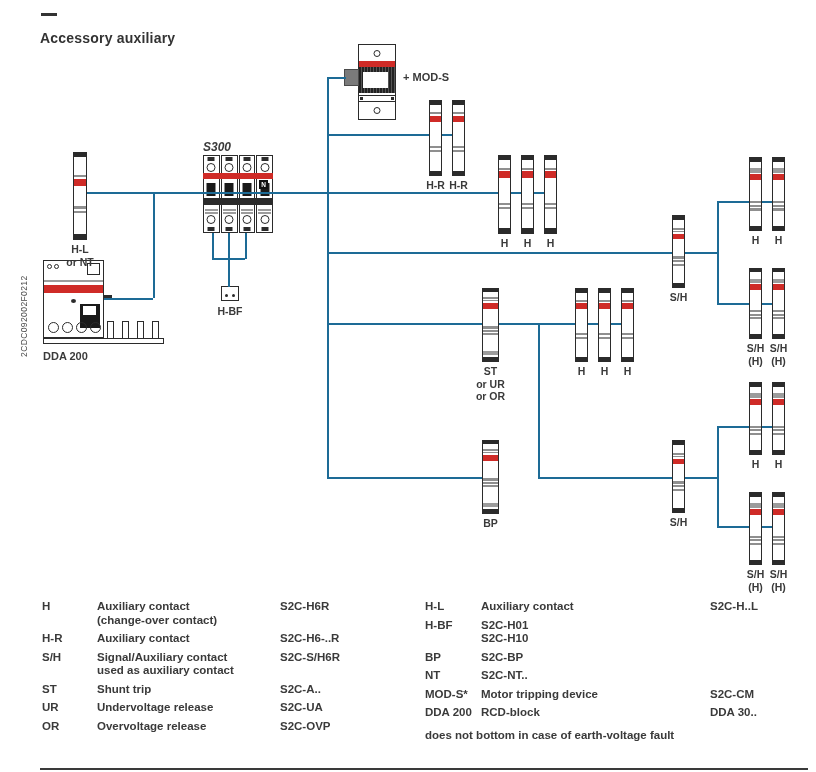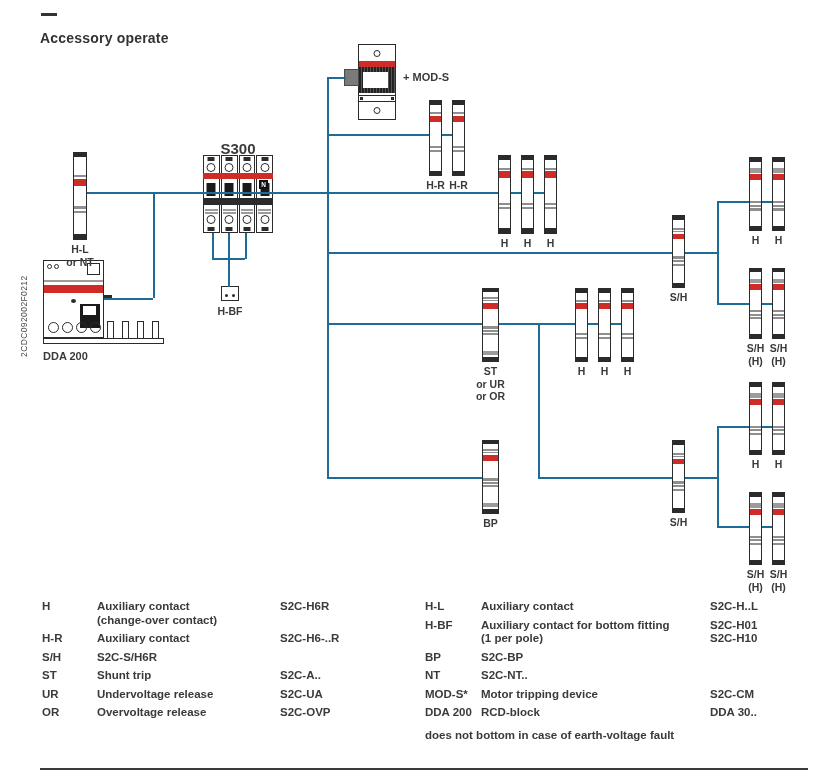--- a/index.html
+++ b/index.html
@@ -18,21 +18,21 @@
   .module .band { position:absolute; left:0; right:0; }
   .band.cap  { background:#2b2b2b; }
   .band.red  { background:#cf2b27; }
   .band.gray { background:#9c9c9c; }
   .band.line { background:#8f8f8f; }
   .mlabel { position:absolute; transform:translateX(-50%); text-align:center;
             font-size:10.5px; font-weight:700; color:#3a3a3a; line-height:12.5px; white-space:nowrap; }
 
   
   .s300 { position:absolute; left:203px; top:155px; width:70px; height:78px; }
-  .s300-label { position:absolute; left:0; right:0; top:-15px; text-align:center; font-size:15px; font-weight:700; }
+  .s300-label { position:absolute; left:0; right:0; top:-15px; font-size:12px; font-weight:700;font-style:italic; }
   .s300-body { position:absolute; inset:0; display:flex; gap:1px; }
   .pole { position:relative; flex:1; background:#fff; border:1.4px solid #2b2b2b; }
   .pole i { display:block; position:absolute; }
   .ptab { left:50%; transform:translateX(-50%); width:7px; height:4px; background:#2b2b2b; }
   .ptab.t { top:1px; } .ptab.b2 { bottom:1px; }
   .pring { left:50%; transform:translateX(-50%); width:9px; height:9px; border:1.5px solid #2b2b2b; border-radius:50%; background:#fff; }
   .pring.a { top:7px; } .pring.b { top:59px; }
   .ptog { left:50%; transform:translateX(-50%); top:27px; width:9px; height:13px; background:#1a1a1a; }
   .pl { left:1px; right:1px; height:1.5px; background:#9c9c9c; }
   .pl.l1 { top:53px; } .pl.l2 { top:56px; }
@@ -100,21 +100,21 @@
   .lfoot { margin-top:9px; }
 
   .bottom-rule { position:absolute; left:40px; top:768px; width:768px; height:2px; background:#3a3a3a; }
 </style>
 </head>
 <body>
 
 <div class="canvas">
 
   <div class="title-dash"></div>
-  <div class="page-title">Accessory operate</div>
+  <div class="page-title">Accessory auxiliary</div>
 
   <div id="diagram">
 
     <div class="s300">
       <div class="s300-label">S300</div>
       <div class="s300-body">
         <div class="pole">
             <i class="ptab t"></i>
             <i class="pring a"></i>
             <i class="ptog"></i>
@@ -506,20 +506,24 @@
           <div>Auxiliary contact</div>
         </div>
         <div class="lcode">
           <div>S2C-H6-..R</div>
         </div>
       </div>
       <div class="lrow">
         <div class="lterm">
           <div>S/H</div>
         </div>
+        <div class="ldesc">
+          <div>Signal/Auxiliary contact</div>
+          <div>used as auxiliary contact</div>
+        </div>
         <div class="lcode">
           <div>S2C-S/H6R</div>
         </div>
       </div>
       <div class="lrow">
         <div class="lterm">
           <div>ST</div>
         </div>
         <div class="ldesc">
           <div>Shunt trip</div>
@@ -560,24 +564,20 @@
           <div>Auxiliary contact</div>
         </div>
         <div class="lcode">
           <div>S2C-H..L</div>
         </div>
       </div>
       <div class="lrow">
         <div class="lterm">
           <div>H-BF</div>
         </div>
-        <div class="ldesc">
-          <div>Auxiliary contact for bottom fitting</div>
-          <div>(1 per pole)</div>
-        </div>
         <div class="lcode">
           <div>S2C-H01</div>
           <div>S2C-H10</div>
         </div>
       </div>
       <div class="lrow">
         <div class="lterm">
           <div>BP</div>
         </div>
         <div class="lcode">

